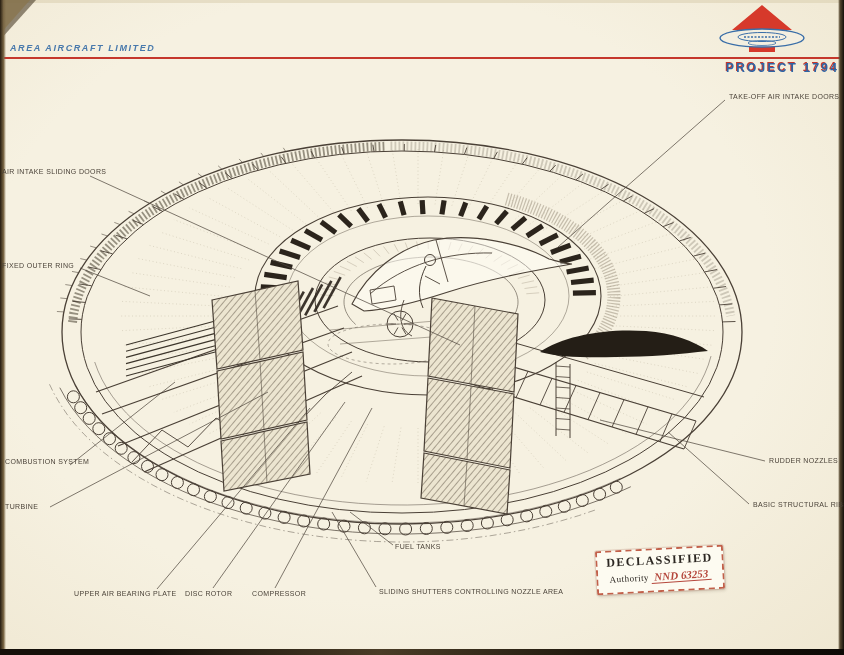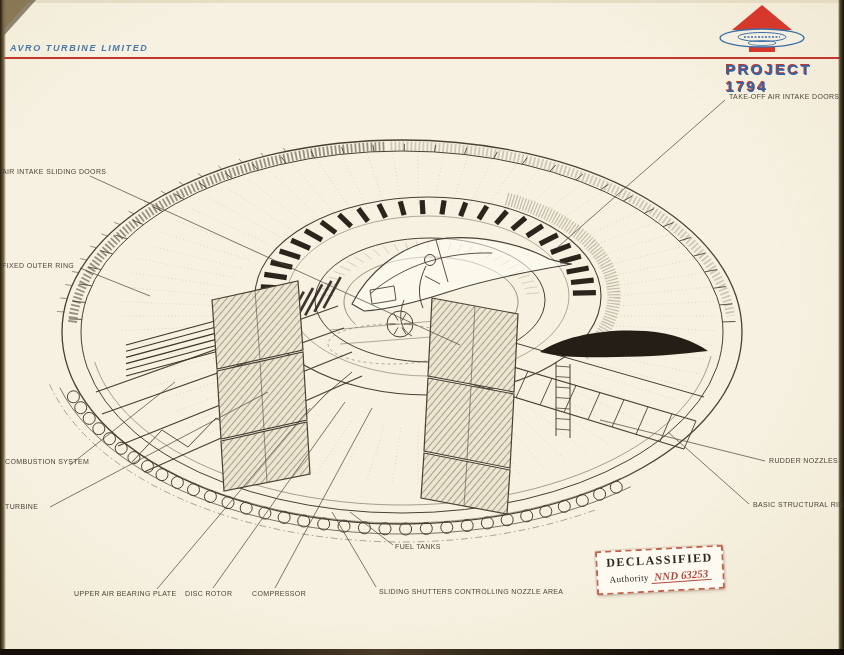--- a/index.html
+++ b/index.html
@@ -15,21 +15,21 @@
                background:linear-gradient(to right,#15100a 0%,#15100a 18%,#4a3c26 45%,#181209 75%,#0d0a06 100%);}
   .edge-top{position:absolute;left:0;top:0;width:844px;height:3px;background:#d8ceae;opacity:.55;}
   .corner-tri1{position:absolute;left:0;top:0;width:0;height:0;
                border-top:40px solid #3a2d1a;border-right:36px solid transparent;opacity:.55;}
   .corner-tri2{position:absolute;left:0;top:0;width:0;height:0;
                border-top:34px solid #8a764f;border-right:30px solid transparent;opacity:.8;}
   
   .company{position:absolute;left:10px;top:43px;font-size:9px;font-weight:bold;font-style:italic;
            letter-spacing:1.6px;color:#4879ac;}
   .rule{position:absolute;left:0;top:57px;width:844px;height:2px;background:#c5372c;}
-  .project{position:absolute;left:726px;top:61px;font-size:15px;font-weight:bold;
+  .project{position:absolute;left:726px;top:61px;font-size:12px;font-weight:bold;
            letter-spacing:2.2px;color:#2f64a5;text-shadow:-1px -1px 0 #c5372c;}
   .logo{position:absolute;left:716px;top:4px;}
   
   .lbl{position:absolute;font-size:7px;letter-spacing:.35px;color:#4b4339;white-space:nowrap;}
   
   .stamp{position:absolute;left:596px;top:548px;width:124px;height:40px;
          background:#fdfbf1;border:2px dashed #c2604a;border-radius:2px;
          transform:rotate(-3deg);box-shadow:0 0 0 1px rgba(150,80,60,.18), 1px 2px 3px rgba(60,40,20,.15);
          font-family:"Liberation Serif", serif;color:#2c2722;text-align:center;}
   .stamp-title{font-size:12px;font-weight:bold;letter-spacing:1.5px;margin-top:3px;}
@@ -357,21 +357,21 @@
         <line x1="157" y1="589" x2="310" y2="408" stroke="#4e463c" stroke-width="0.8" stroke-opacity="0.9"></line>
         <line x1="213" y1="588" x2="345" y2="402" stroke="#4e463c" stroke-width="0.8" stroke-opacity="0.9"></line>
         <line x1="275" y1="588" x2="372" y2="408" stroke="#4e463c" stroke-width="0.8" stroke-opacity="0.9"></line>
         <line x1="393" y1="545" x2="350" y2="512" stroke="#4e463c" stroke-width="0.8" stroke-opacity="0.9"></line>
         <line x1="376" y1="587" x2="332" y2="512" stroke="#4e463c" stroke-width="0.8" stroke-opacity="0.9"></line>
         <line x1="765" y1="461" x2="600" y2="420" stroke="#4e463c" stroke-width="0.8" stroke-opacity="0.9"></line>
         <line x1="749" y1="504" x2="668" y2="432" stroke="#4e463c" stroke-width="0.8" stroke-opacity="0.9"></line>
       </g>
   </svg>
 
-  <div class="company">AVRO TURBINE LIMITED</div>
+  <div class="company">AREA AIRCRAFT LIMITED</div>
   <div class="rule"></div>
   <svg class="logo" width="92" height="54" viewBox="0 0 92 54">
     <polygon points="46,1 76,26 59,26 59,48 33,48 33,26 16,26" fill="#d6392b"></polygon>
     <ellipse cx="46" cy="34" rx="42" ry="9" fill="#f4efe0" stroke="#3a6ea8" stroke-width="1.4"></ellipse>
     <ellipse cx="46" cy="33" rx="24" ry="4.5" fill="none" stroke="#3a6ea8" stroke-width="1"></ellipse>
     <line x1="28" y1="33" x2="64" y2="33" stroke="#3a6ea8" stroke-width="1.6" stroke-dasharray="2 1.5"></line>
     <ellipse cx="46" cy="39" rx="14" ry="2.5" fill="none" stroke="#3a6ea8" stroke-width=".8"></ellipse>
   </svg>
   <div class="project">PROJECT 1794</div>
 

